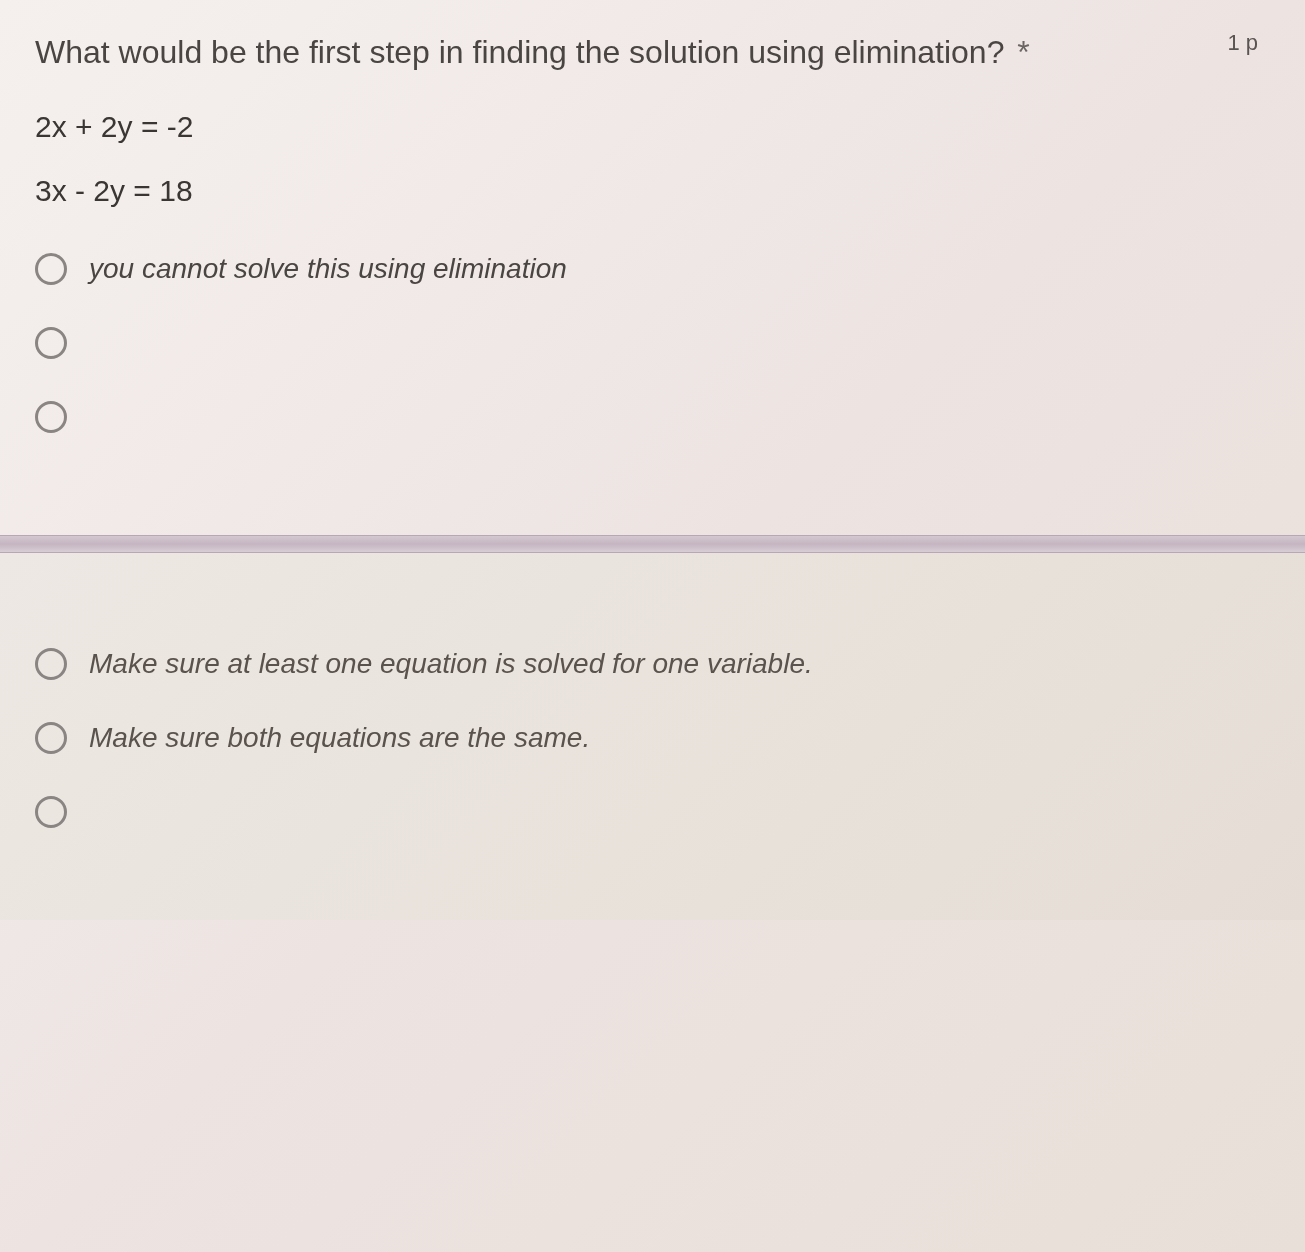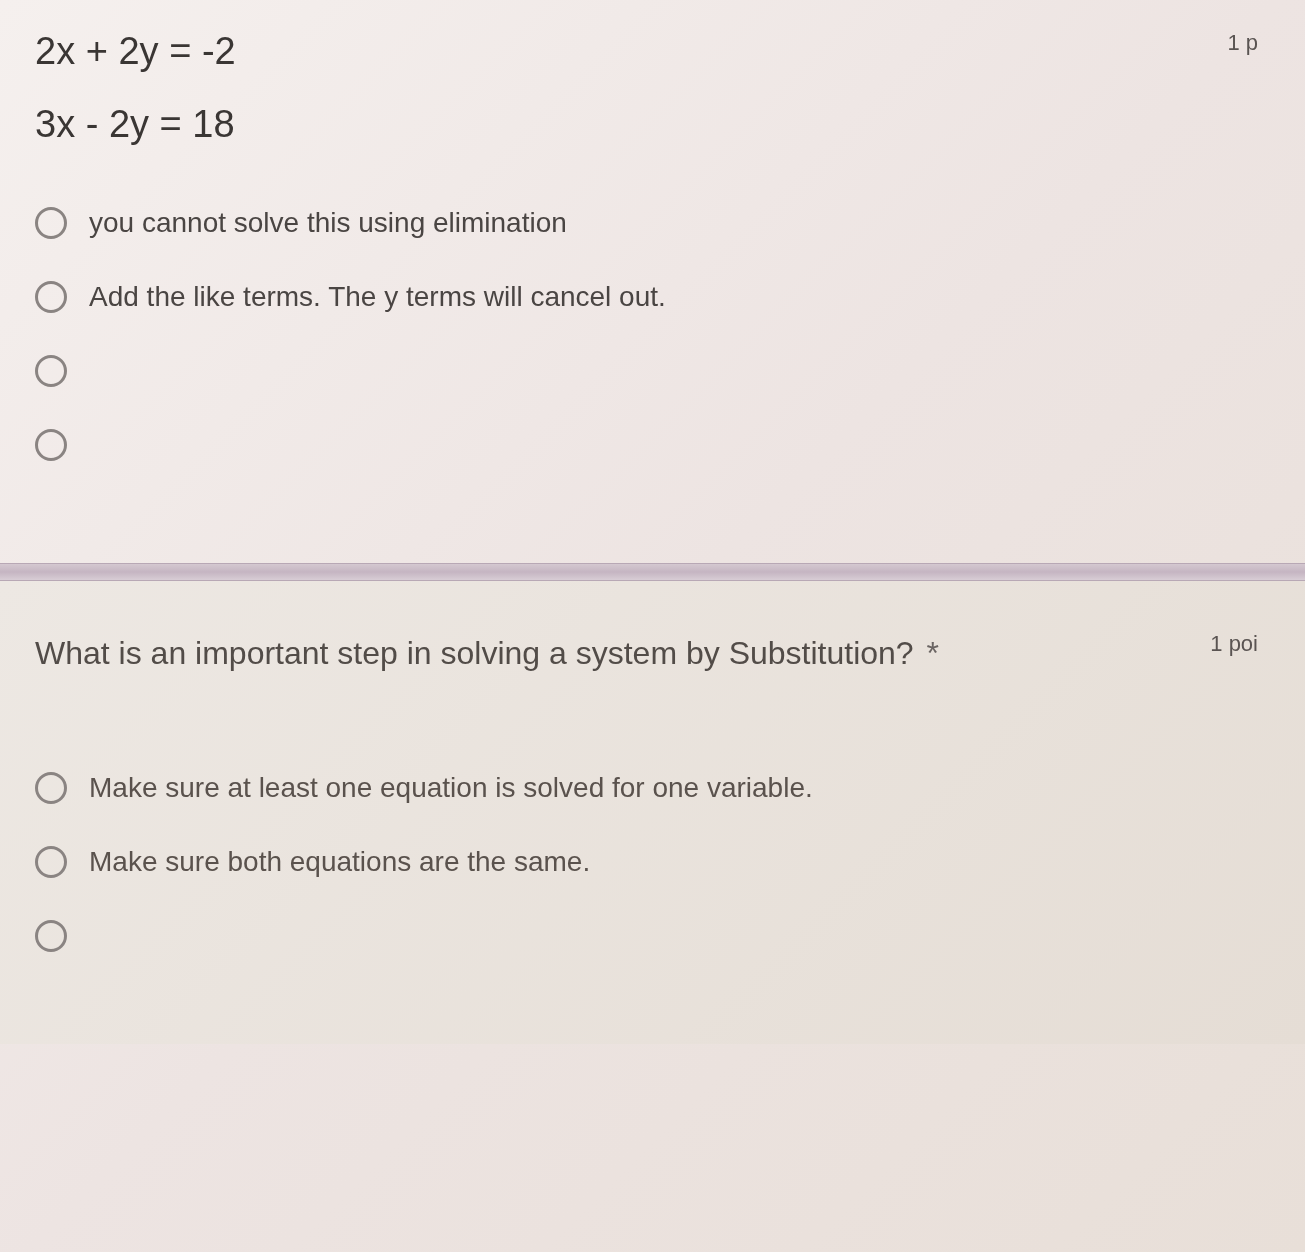--- a/index.html
+++ b/index.html
@@ -38,28 +38,29 @@
     .question-header {
       display: flex;
       align-items: flex-start;
       position: relative;
     }
     .question-header .question-text {
       flex: 1;
       padding-right: 50px;
     }
     .equation {
-      font-size: 38px;
+      font-size: 30px;
       color: #3a3634;
       font-weight: 400;
       margin-bottom: 30px;
       font-family: Arial, sans-serif;
     }
     .options {
-      margin-top: 61px;
+      margin-top: 45px;
+      font-style: italic;
     }
     .option {
       display: flex;
       align-items: center;
       margin-bottom: 42px;
       cursor: pointer;
     }
     .radio-circle {
       width: 32px;
       height: 32px;
@@ -90,54 +91,47 @@
     }
     .second-card .question-text {
       color: #524c48;
     }
   </style>
 </head>
 <body>
 
 <div class="question-card">
   <div class="question-header">
+    <div class="question-text">
+      <span>What would be the first step in finding the solution using elimination?</span>
+      <span class="asterisk">*</span>
+    </div>
     <span class="points-label">1 p</span>
   </div>
 
   <div class="equation">2x + 2y = -2</div>
   <div class="equation">3x - 2y = 18</div>
 
   <div class="options">
     <div class="option">
       <div class="radio-circle"></div>
       <span class="option-text">you cannot solve this using elimination</span>
     </div>
     <div class="option">
       <div class="radio-circle"></div>
-      <span class="option-text">Add the like terms. The y terms will cancel out.</span>
-    </div>
-    <div class="option">
-      <div class="radio-circle"></div>
     </div>
     <div class="option">
       <div class="radio-circle"></div>
     </div>
   </div>
 </div>
 
 <div class="divider"></div>
 
 <div class="question-card second-card">
-  <div class="question-header">
-    <div class="question-text">
-      <span>What is an important step in solving a system by Substitution?</span>
-      <span class="asterisk">*</span>
-    </div>
-    <span class="points-label">1 poi</span>
-  </div>
 
   <div class="options">
     <div class="option">
       <div class="radio-circle"></div>
       <span class="option-text">Make sure at least one equation is solved for one variable.</span>
     </div>
     <div class="option">
       <div class="radio-circle"></div>
       <span class="option-text">Make sure both equations are the same.</span>
     </div>

